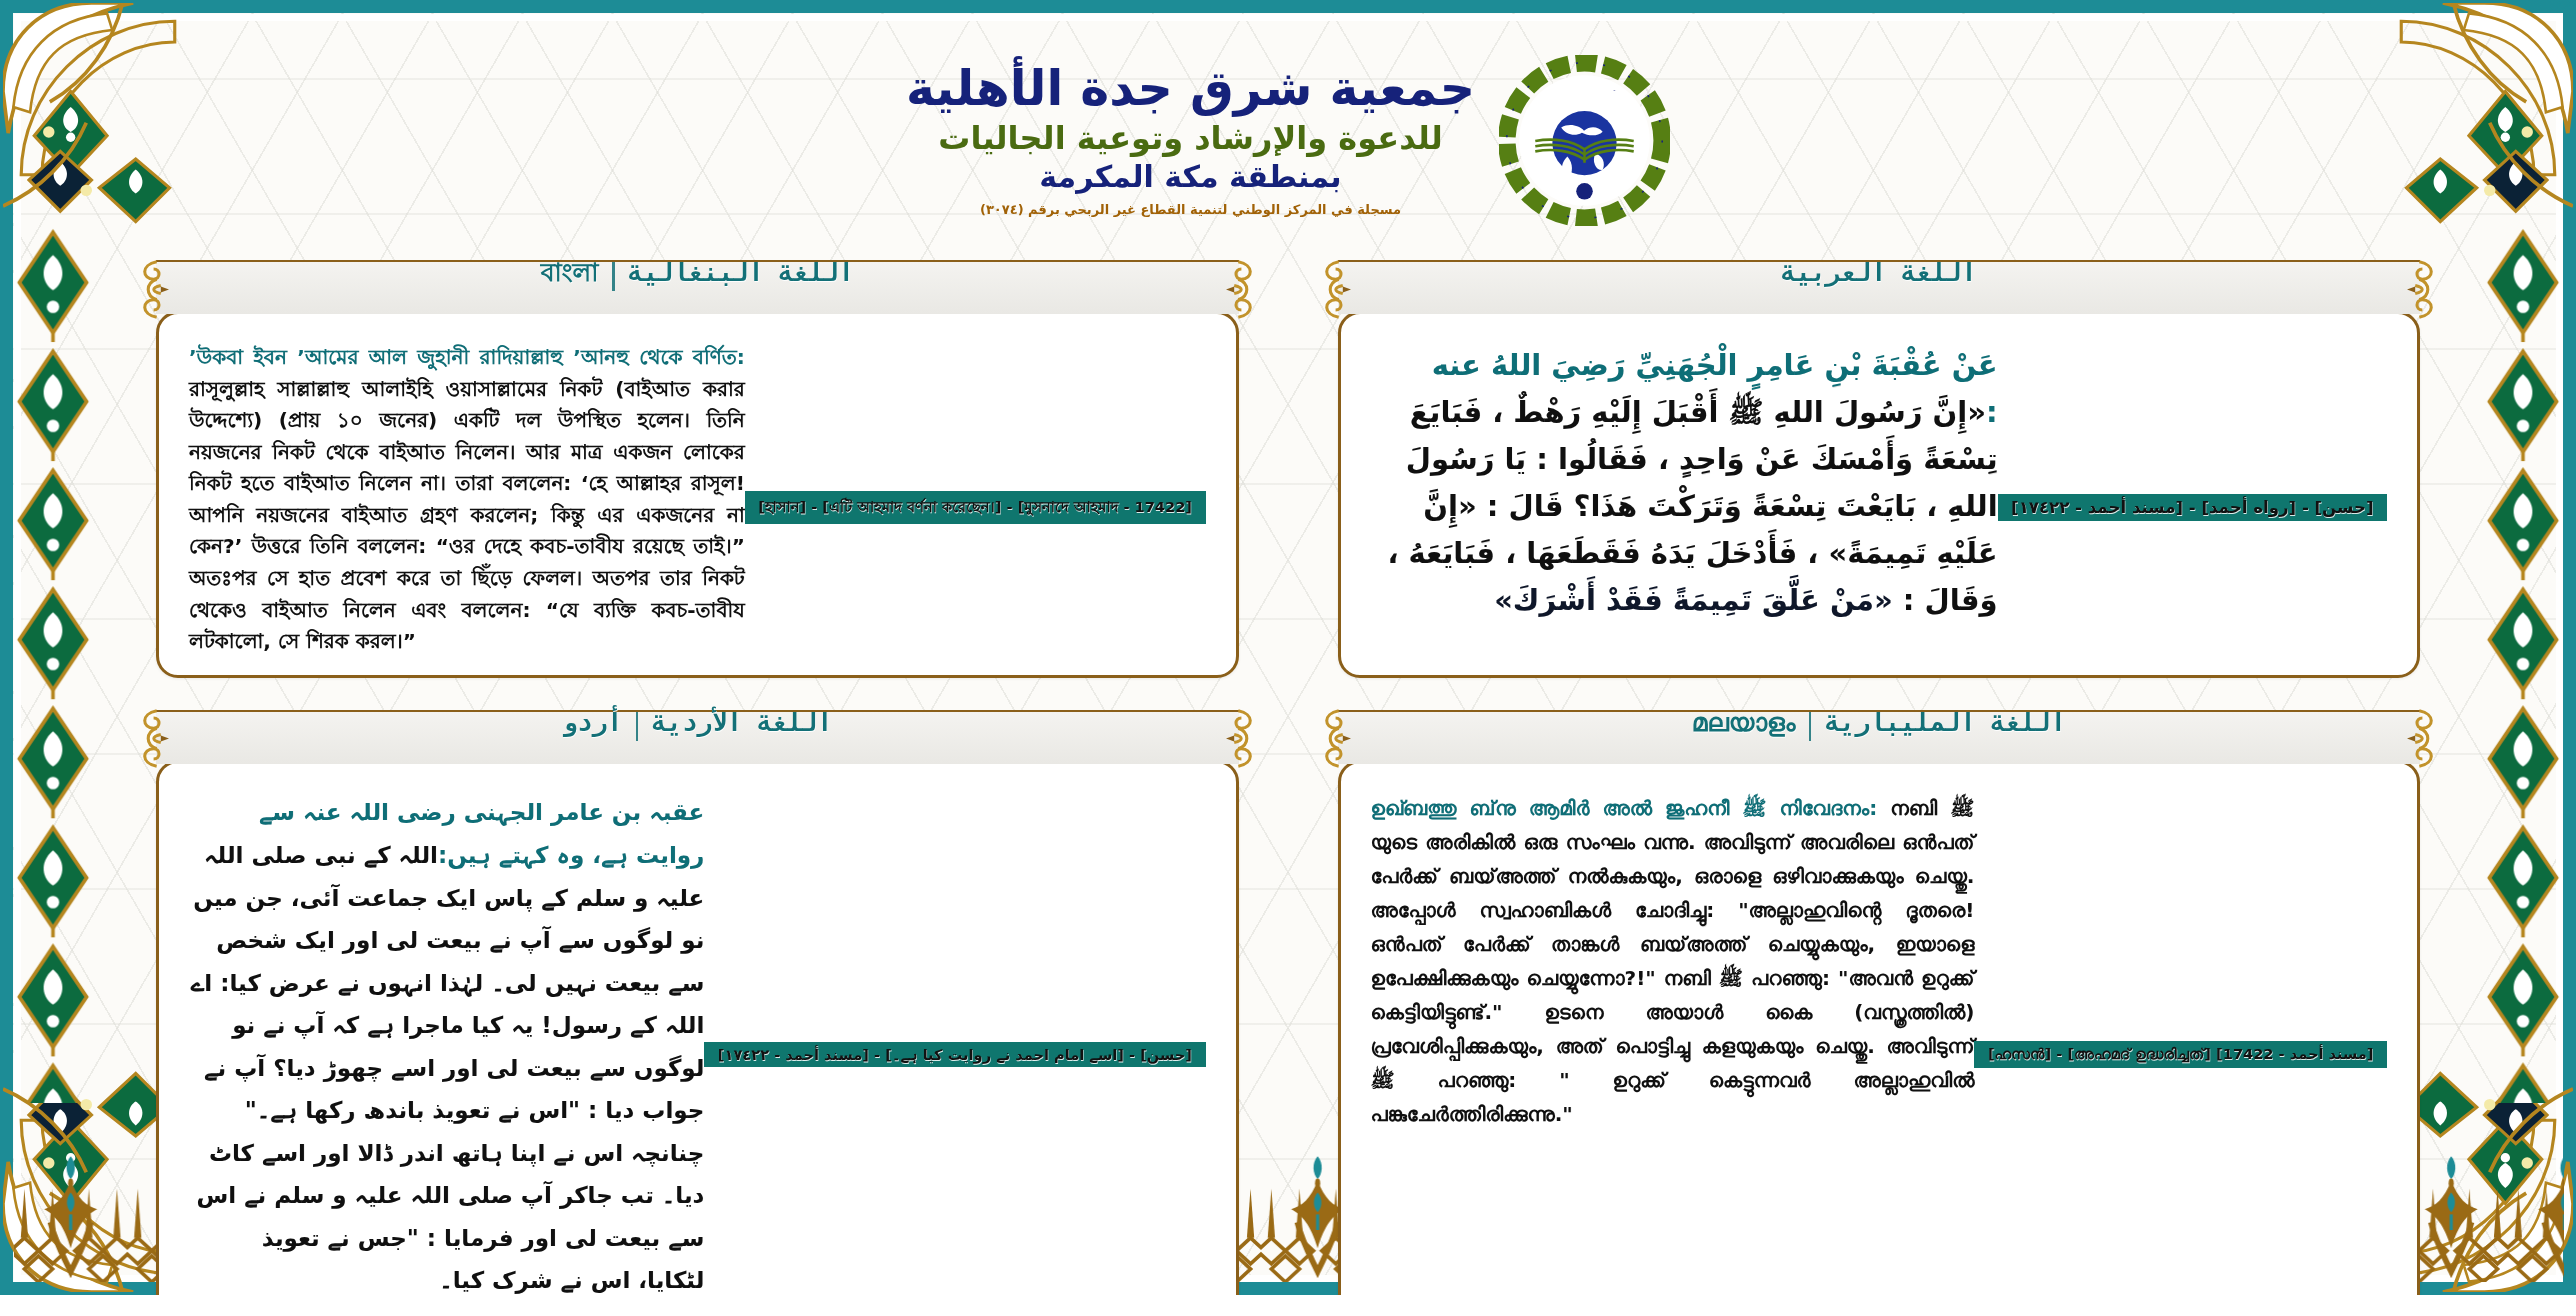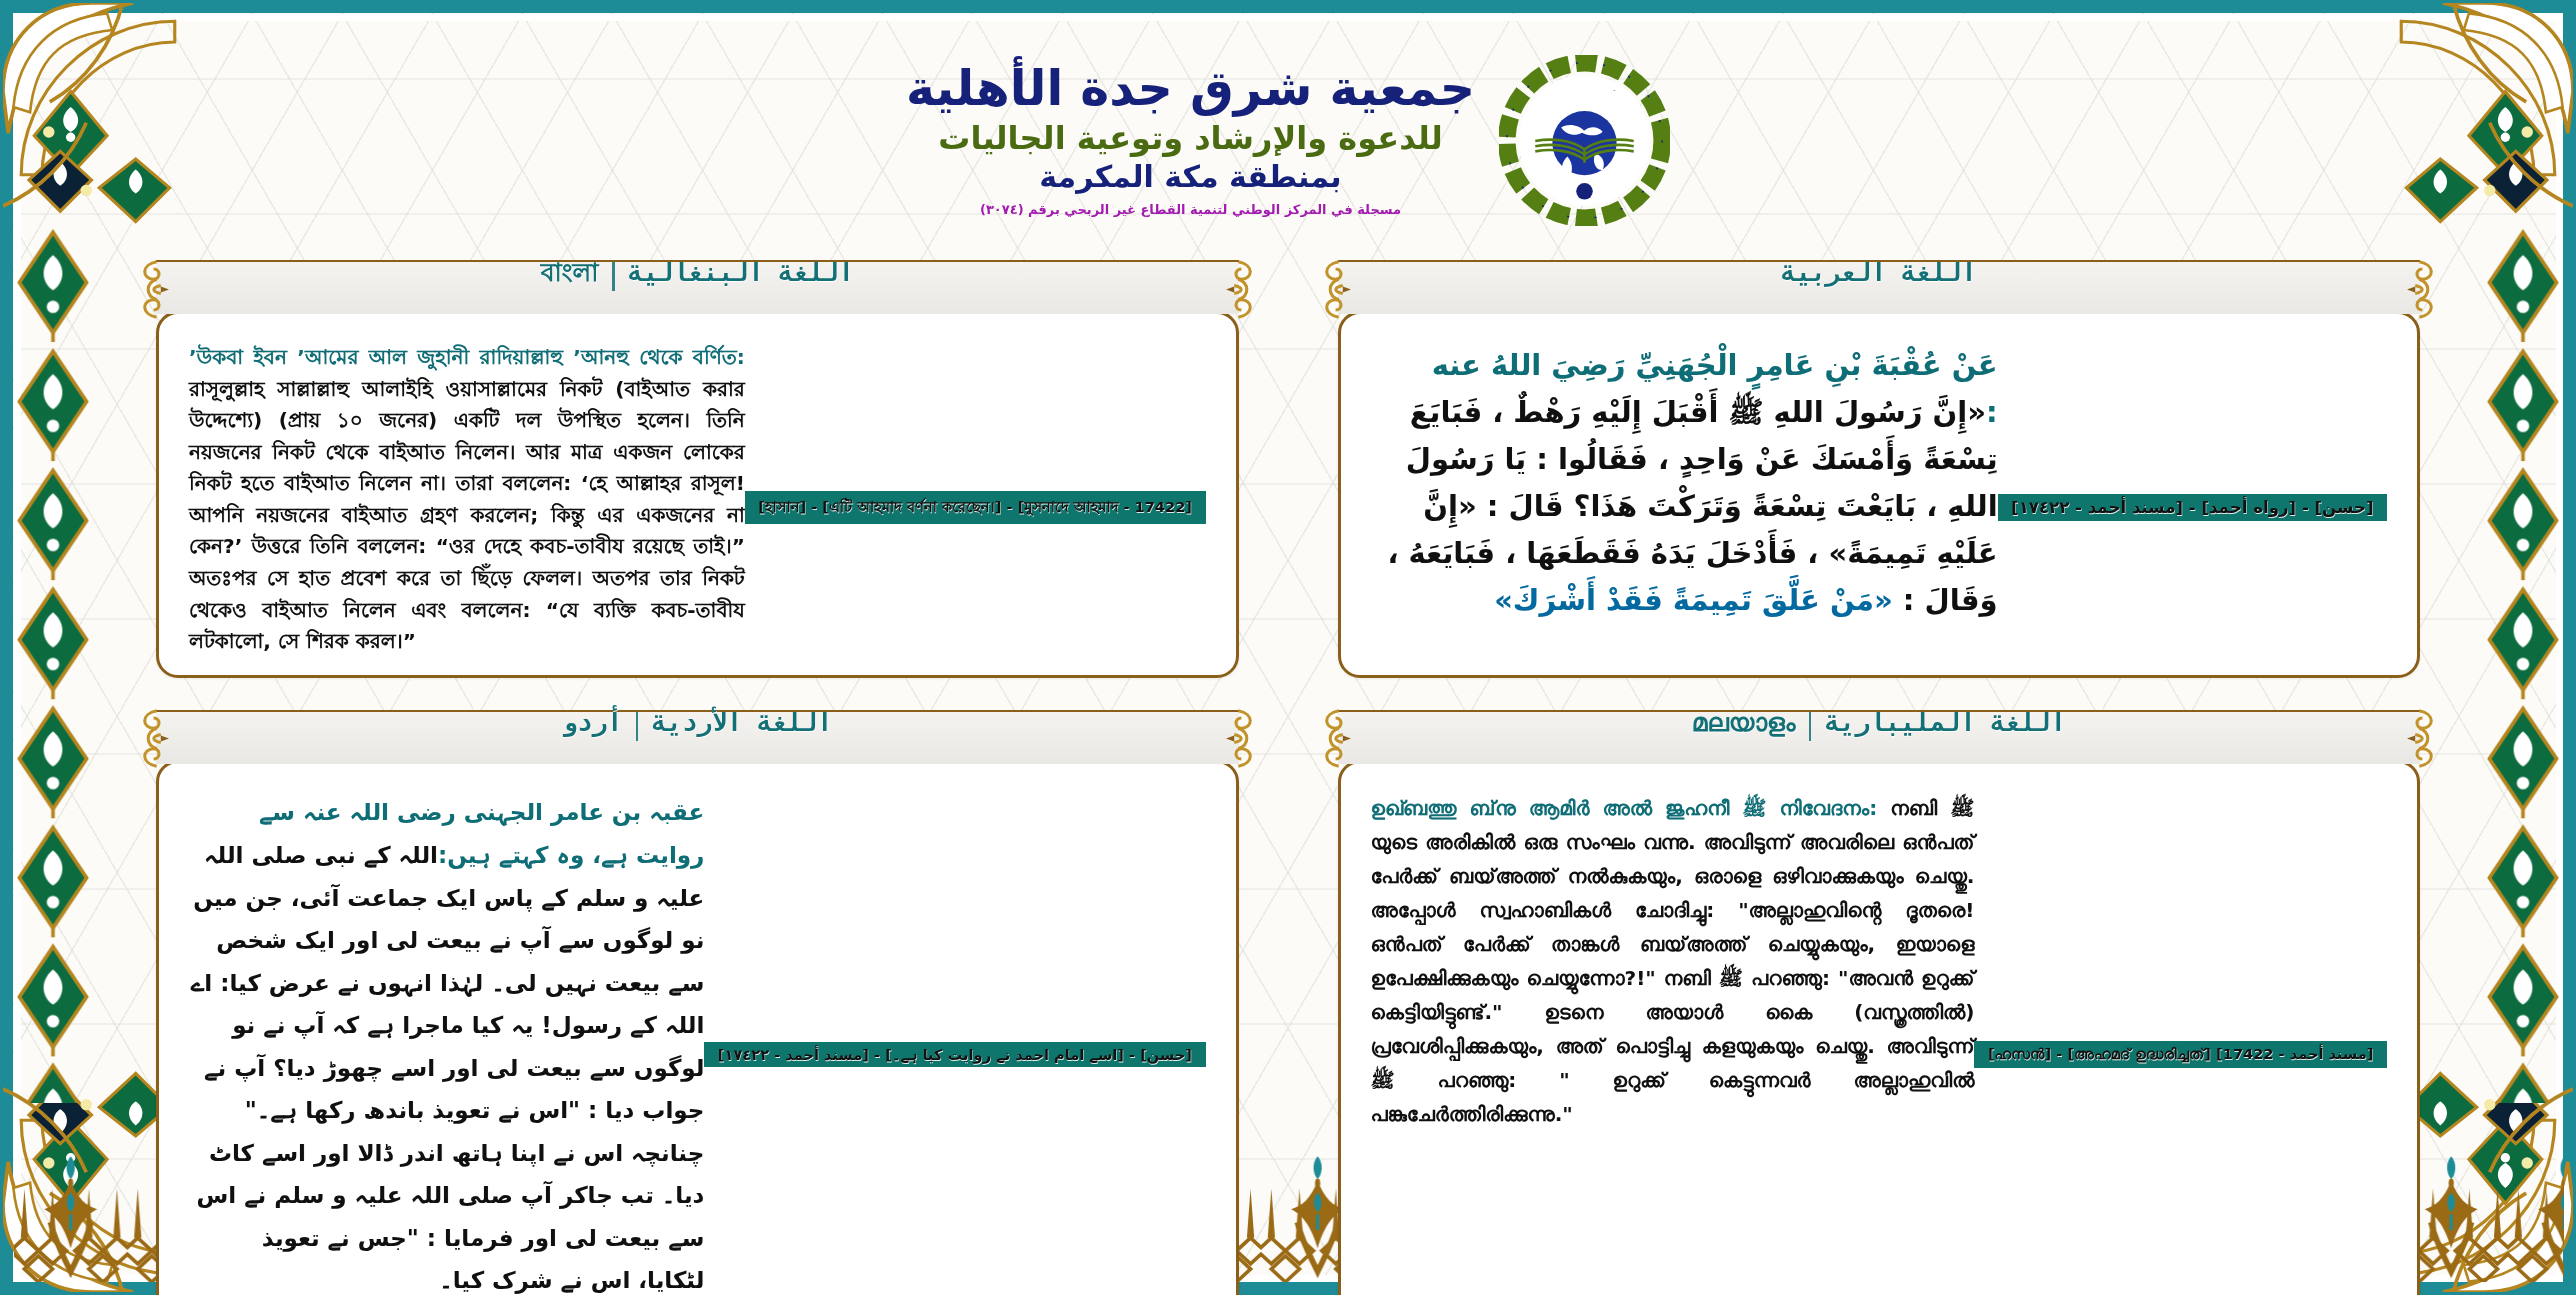--- a/index.html
+++ b/index.html
@@ -80,21 +80,21 @@
   }
   .org-sub1{
     font-size:32px; font-weight:bold; color:#4a6b11;
     line-height:1.25; margin-top:4px; white-space:nowrap;
   }
   .org-sub2{
     font-size:30px; font-weight:bold; color:#16227a;
     line-height:1.25; white-space:nowrap;
   }
   .org-reg{
-    font-size:13px; font-weight:bold; color:#a21caf;
+    font-size:13px; font-weight:bold; color:#a16207;
     margin-top:6.2px; white-space:nowrap;
   }
   .logo-wrap{ width:171px; height:171px; flex:0 0 auto; }
 
   
   .grid{
     position:absolute;
     top:260px; left:156px; right:156px; bottom:187px;
     display:grid;
     grid-template-columns:1fr 1fr;
@@ -145,21 +145,21 @@
     box-shadow:0 1px 3.1px rgba(0,0,0,.07);
   }
 
   .hadith{
     font-size:21px; line-height:1.62;
     color:#101010; font-weight:bold;
     text-align:justify;
     text-shadow:0.3px 0.3px 0 rgba(0,0,0,.12);
   }
   .narrator{ color:#0e6e77; }
-  .quoted{ color:#0369a1; }
+  .quoted{ color:#0f172a; }
 
   .hadith.ar{
     direction:rtl; text-align:right;
     font-size:29px; line-height:1.62; letter-spacing:0;
   }
   .hadith.bn{ direction:ltr; font-size:20px; line-height:1.58; }
   .hadith.ur{ direction:rtl; text-align:right; font-size:23px; line-height:1.85; }
   .hadith.ml{ direction:ltr; font-size:20px; line-height:1.70; }
 
   .citation{

